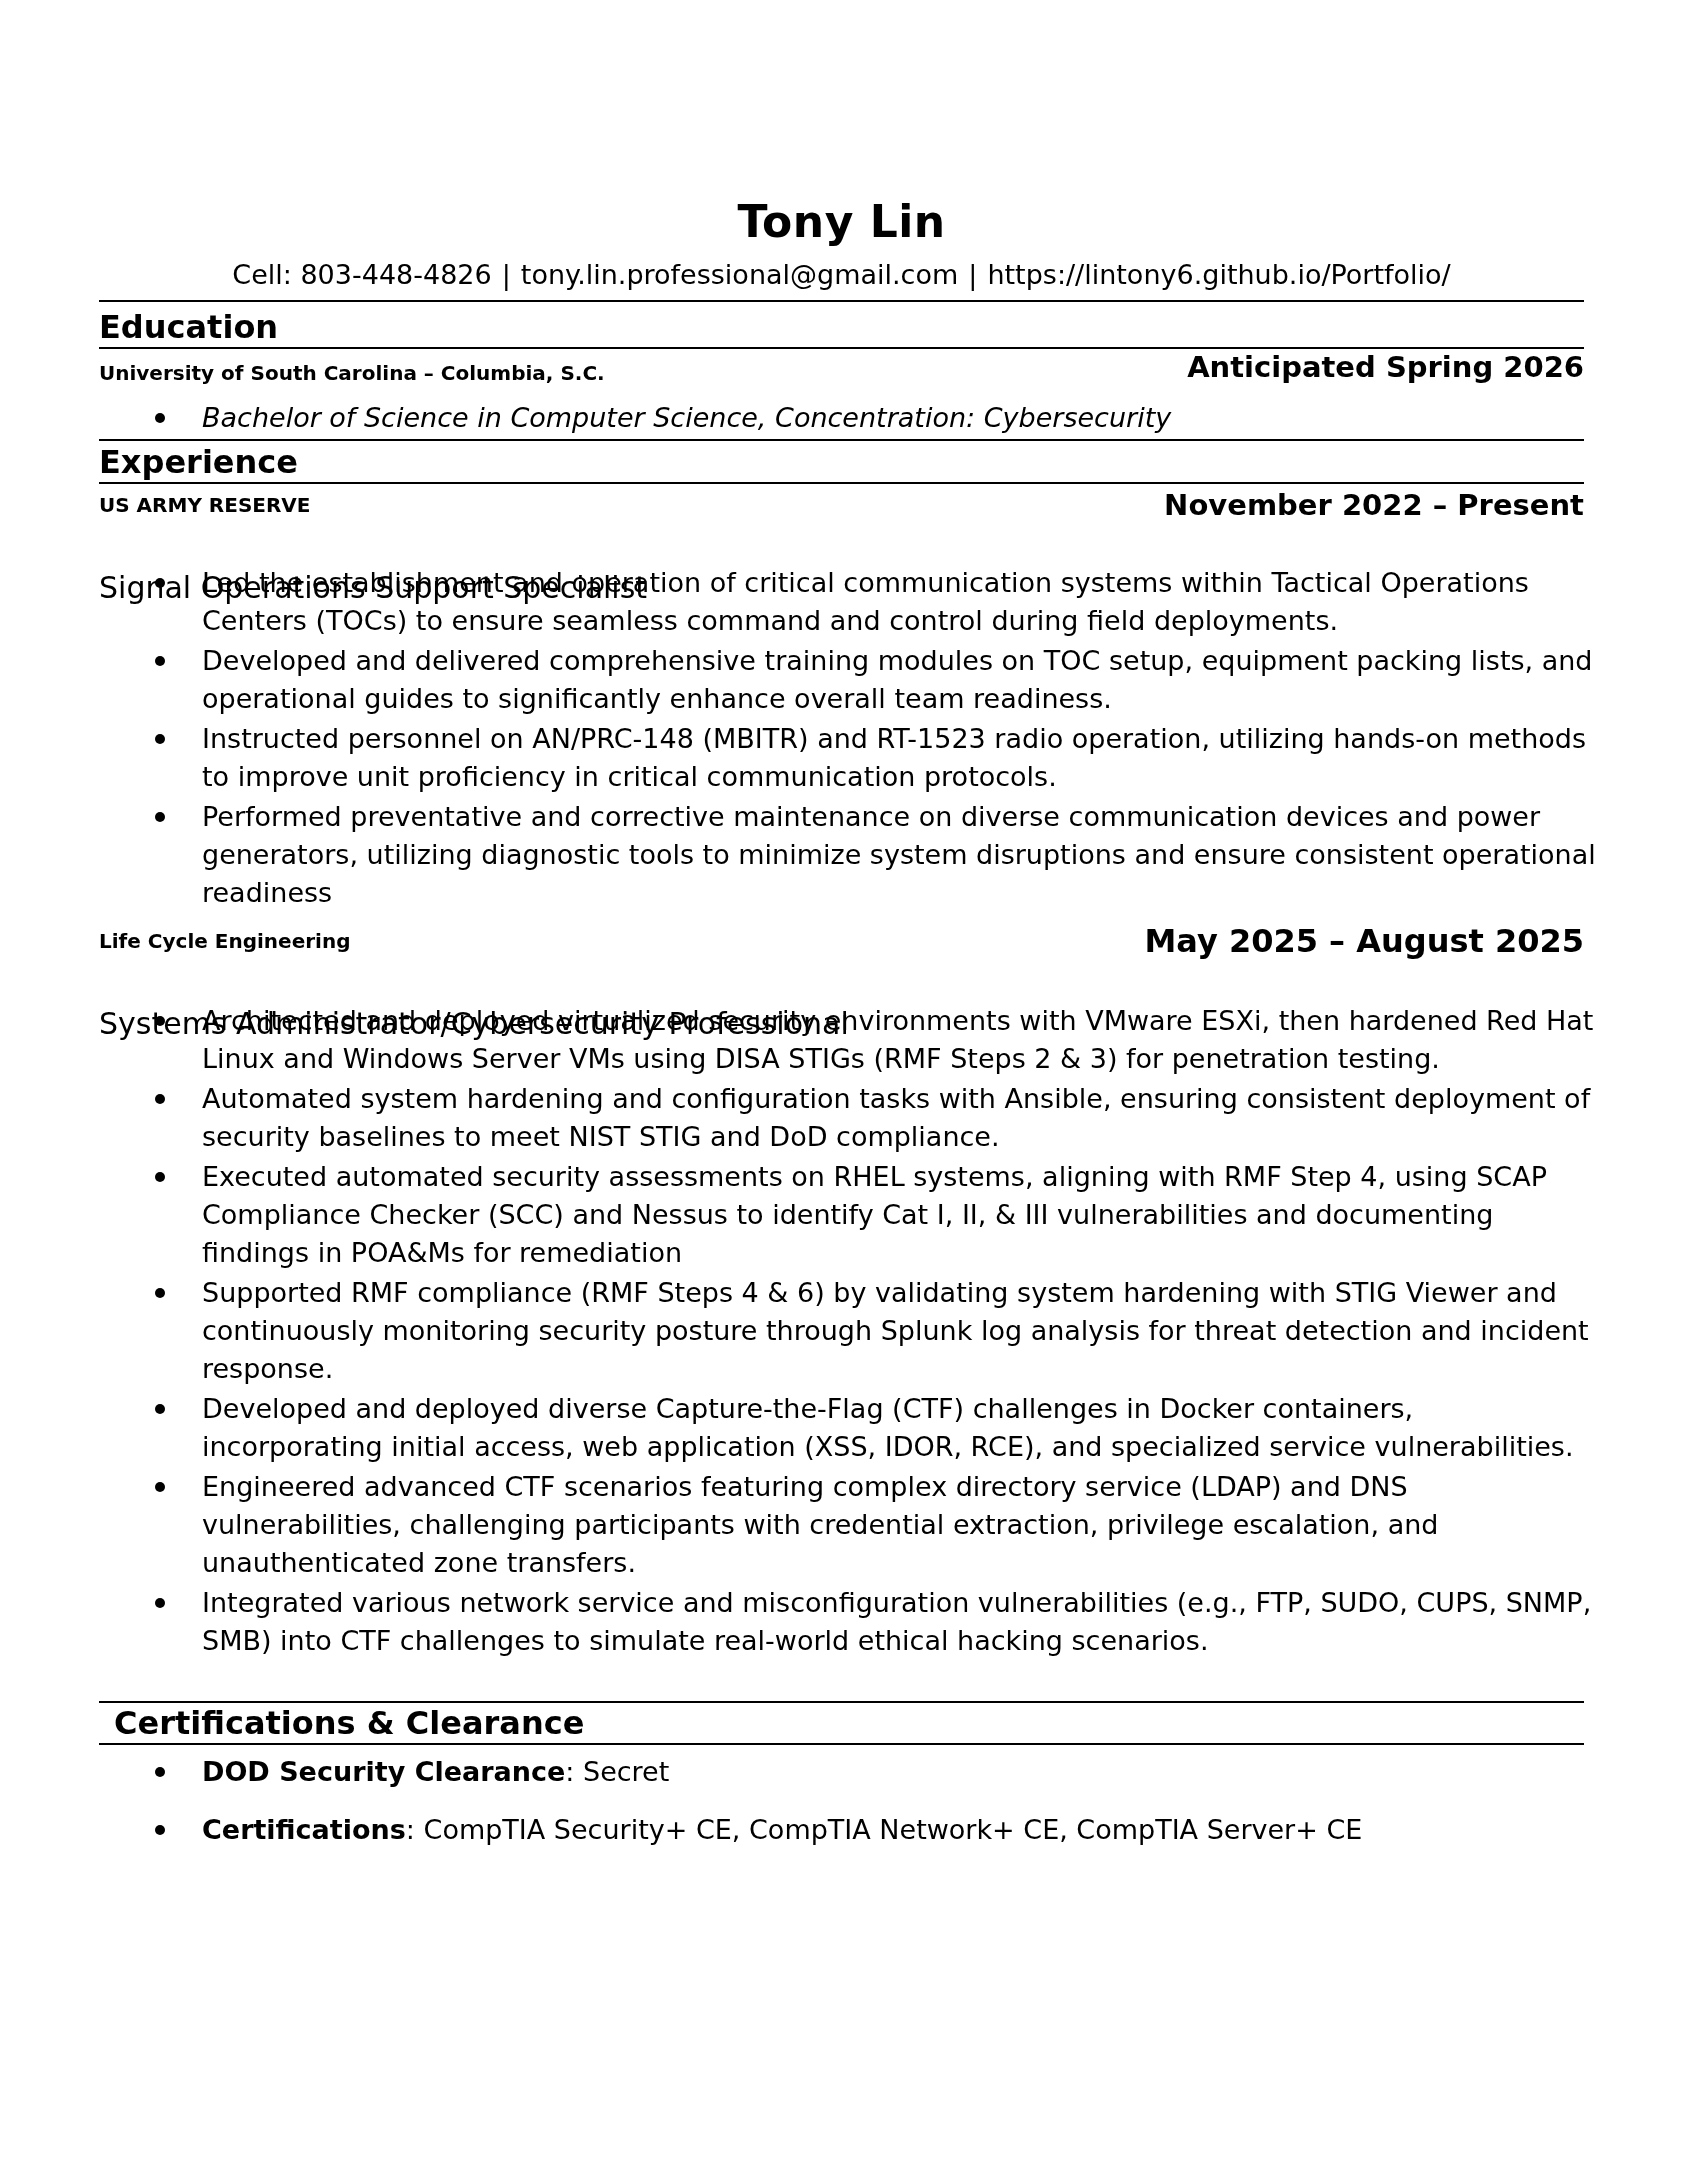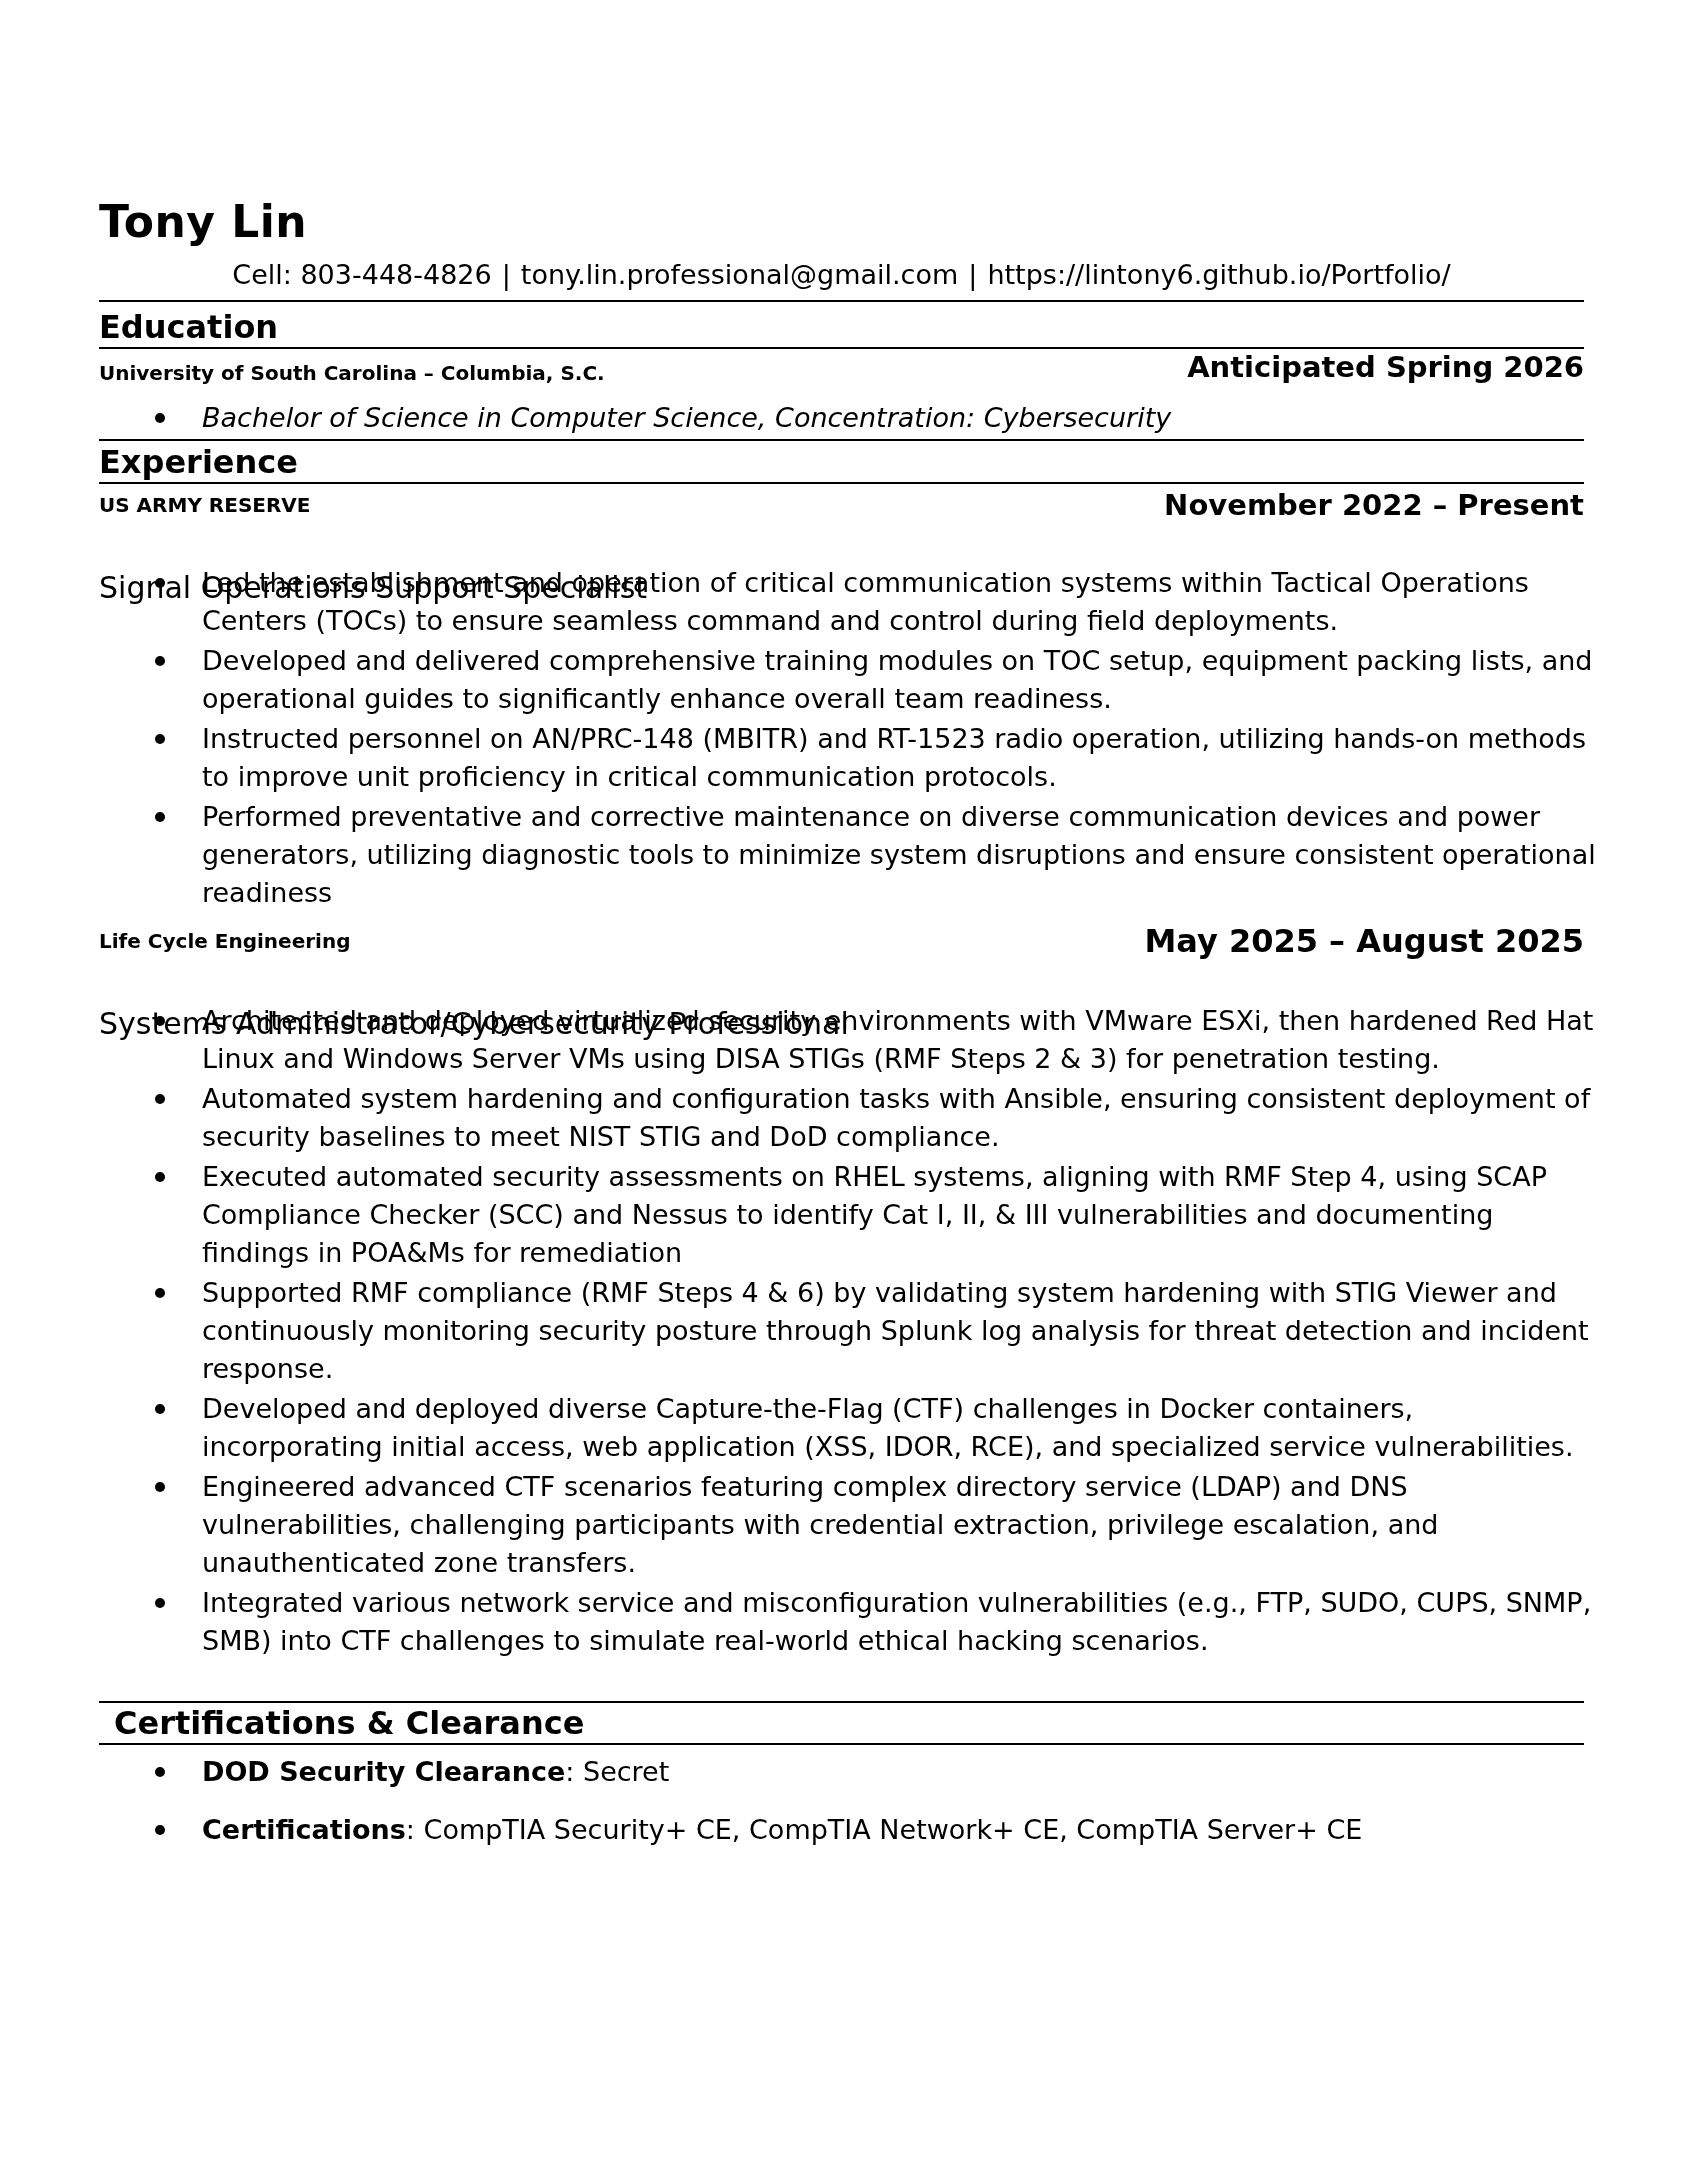--- a/index.html
+++ b/index.html
@@ -4,21 +4,21 @@
   <style>
     html, body { margin: 0; padding: 0; background: #ffffff; }
     body {
       width: 1683px; height: 2178px; position: relative; overflow: hidden;
       font-family: "DejaVu Sans", "Liberation Sans", sans-serif;
       color: #000000;
     }
     .page { position: absolute; left: 99px; top: 0; width: 1485px; }
     .name {
       position: absolute; left: 0; width: 1485px; top: 194px;
-      font-size: 44px; font-weight: bold; line-height: 55px;
+      text-align: center; font-size: 44px; font-weight: bold; line-height: 55px;
       letter-spacing: 0.5px;
     }
     .contact {
       position: absolute; left: 0; width: 1485px; top: 257px;
       text-align: center; font-size: 27px; line-height: 36px;
     }
     .contact .sep { padding: 0 10px; }
     .rule { position: absolute; left: 0; width: 1485px; height: 0; border-top: 2px solid #000; }
     .section-title { position: absolute; left: 0; font-size: 32px; font-weight: bold; line-height: 40px; }
     .org { position: absolute; left: 0; font-size: 20px; font-weight: bold; line-height: 40px; }

